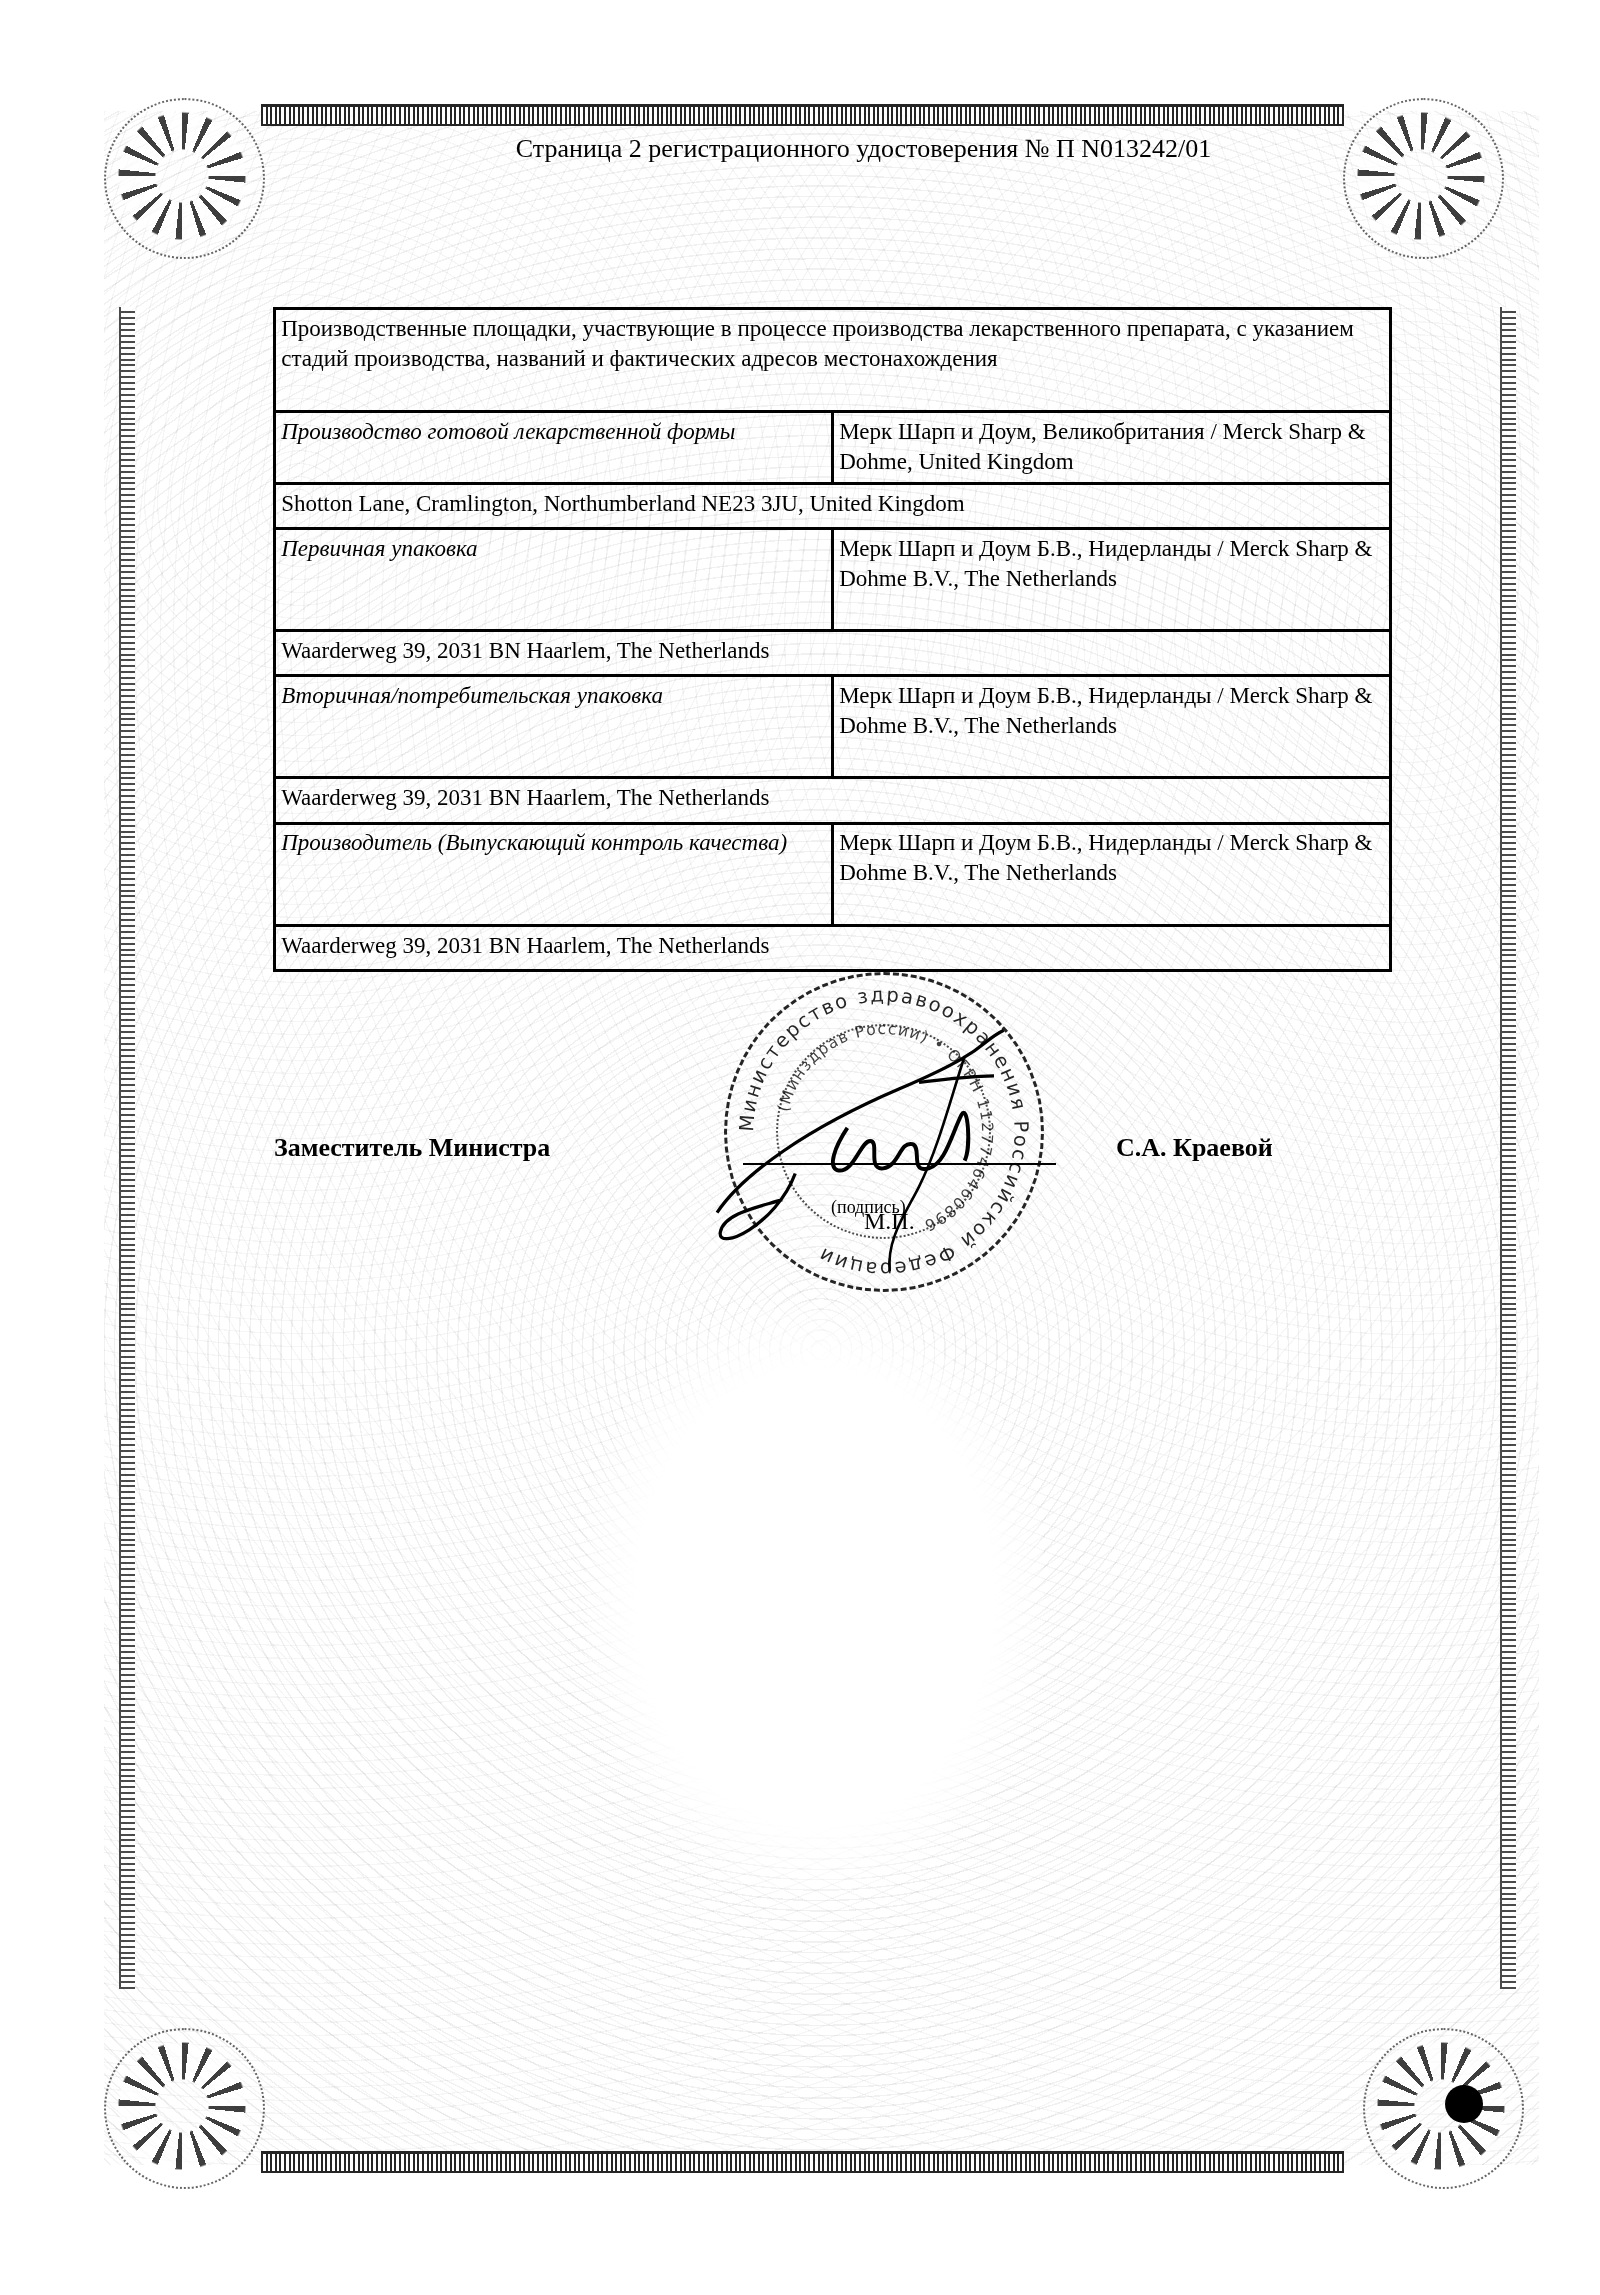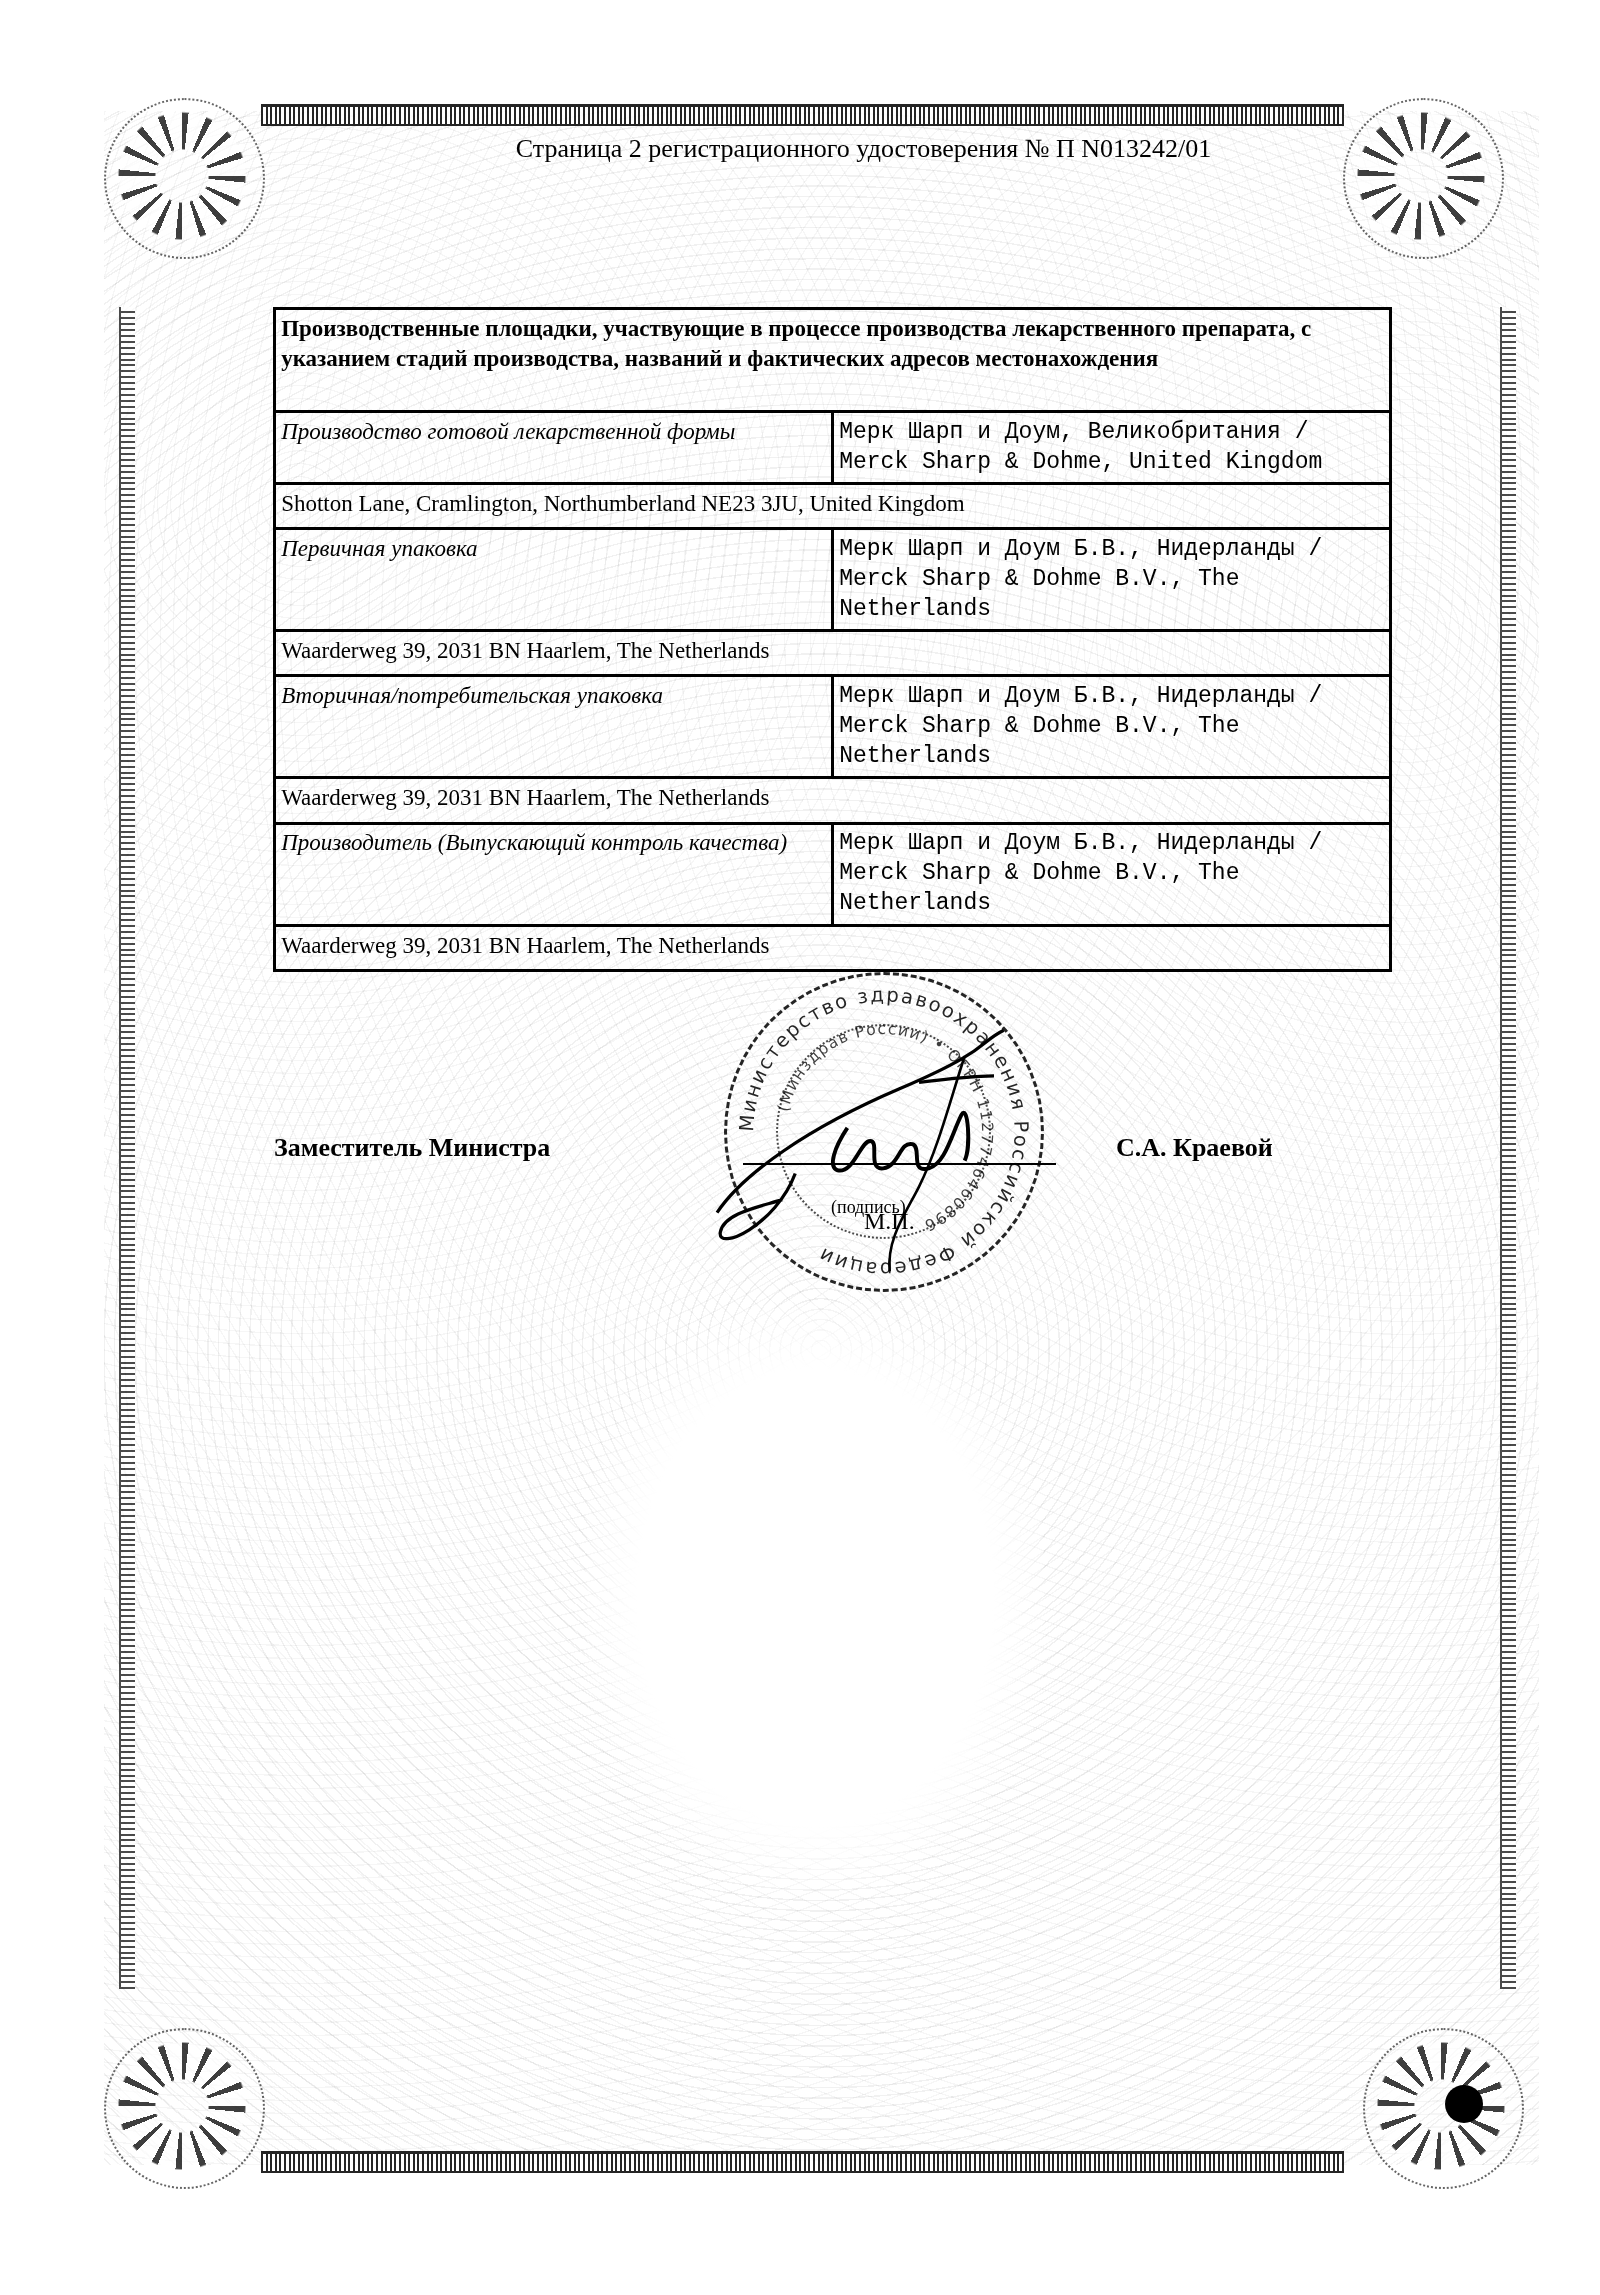--- a/index.html
+++ b/index.html
@@ -60,22 +60,22 @@
   
   .sites-table {
     position: absolute; left: 273px; top: 307px; width: 1119px;
     border-collapse: collapse; table-layout: fixed;
     font-size: 23px; line-height: 30px;
   }
   .sites-table td {
     border: 3.3px solid #000; vertical-align: top; padding: 3.9px 5.2px 5.2px 5.2px;
   }
   .sites-table td.col-stage { width: 626px; font-style: italic; font-family: Liberation Serif, serif; }
-  .sites-table td.col-company { width: 483px; font-family: Liberation Mono, monospace; }
-  .sites-table td.header-cell { font-weight: bold; height: 91px; margin-top: 22px; }
+  .sites-table td.col-company { width: 483px; }
+  .sites-table td.header-cell { font-weight: normal; height: 91px; margin-top: 22px; }
   .sites-table td.addr { height: 33px; }
   .sites-table tr.stage-row td { height: 90px; }
   .sites-table tr.stage-row.short td { height: 59px; }
 
   
   .sig-title {
     position: absolute; left: 274px; top: 1133px; font-size: 26px; font-weight: bold;
   }
   .sig-name {
     position: absolute; left: 1116px; top: 1133px; font-size: 26px; font-weight: bold;

